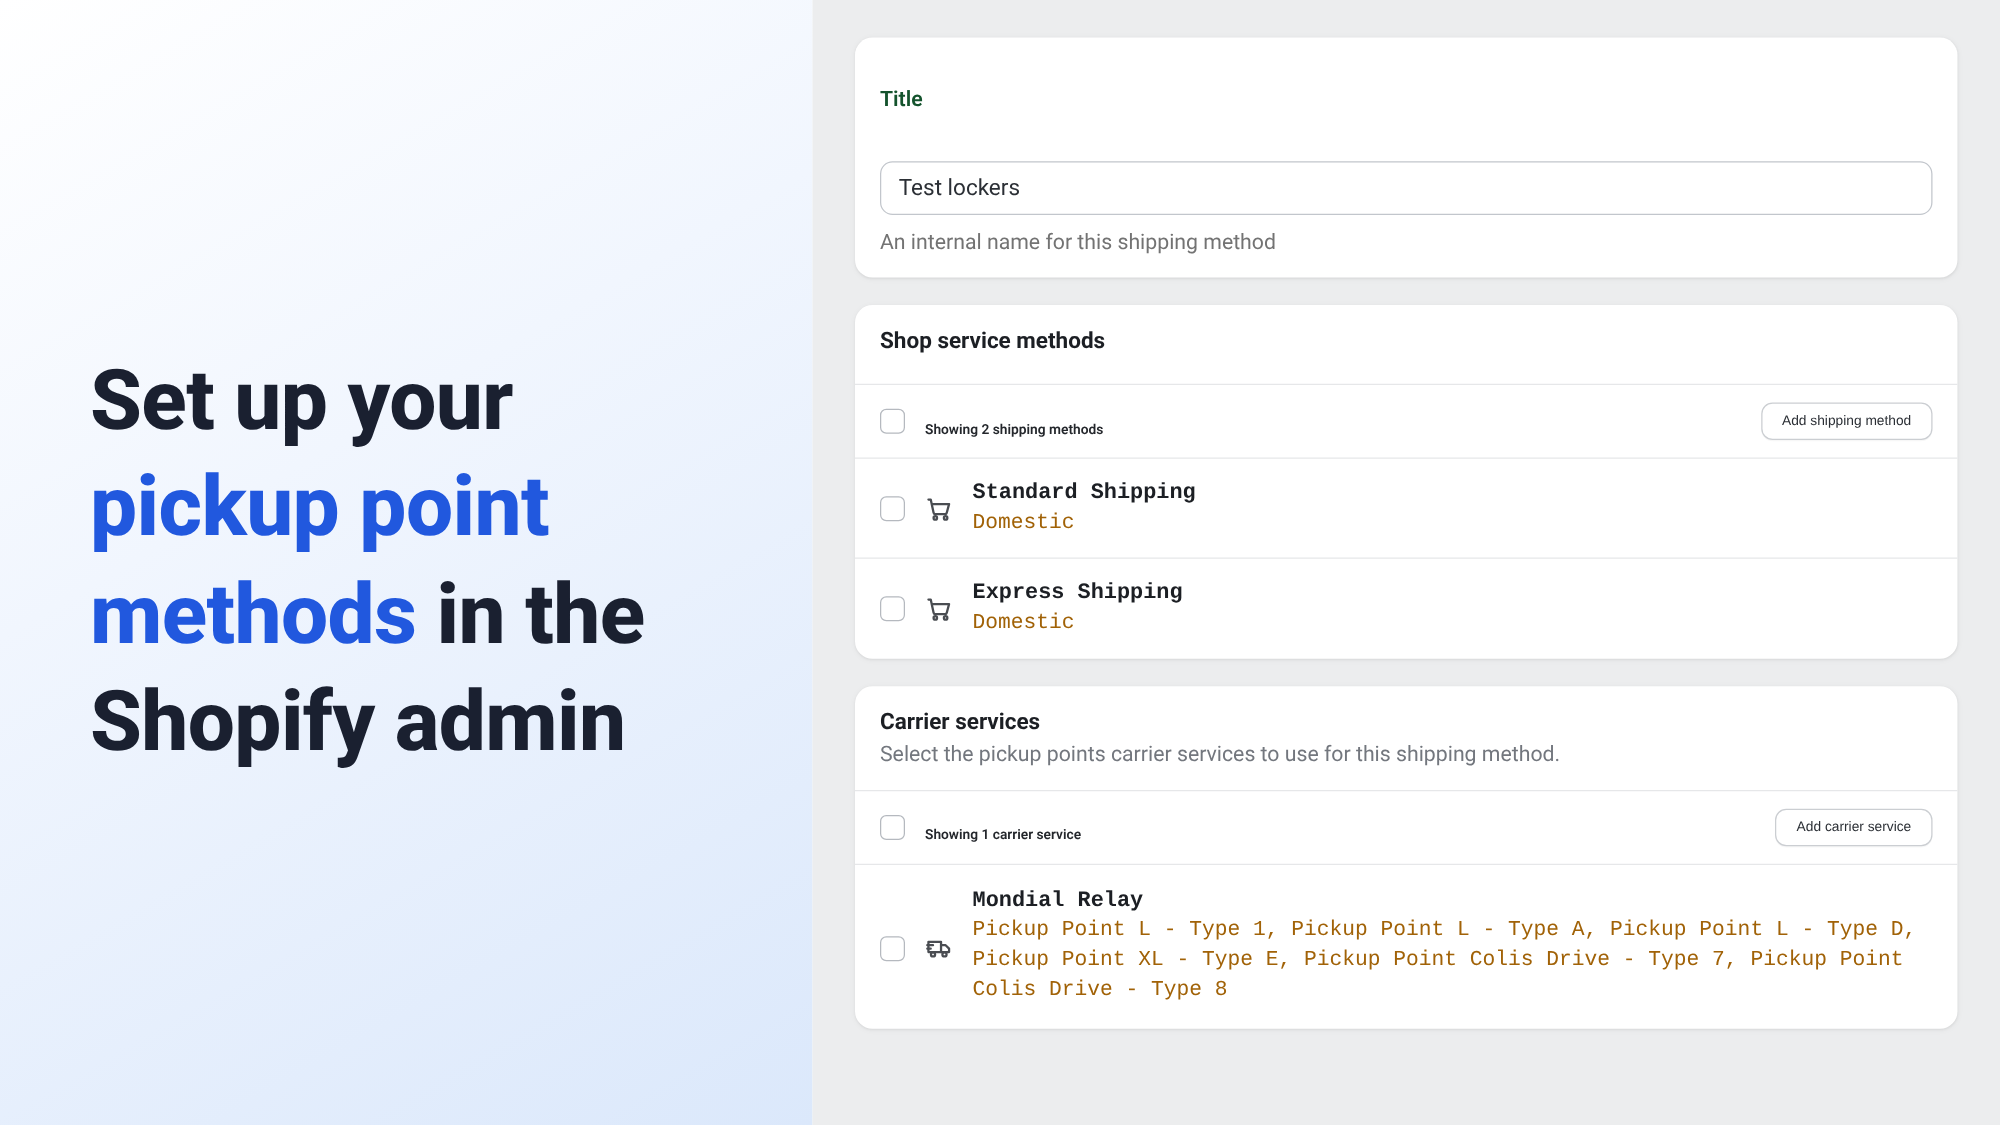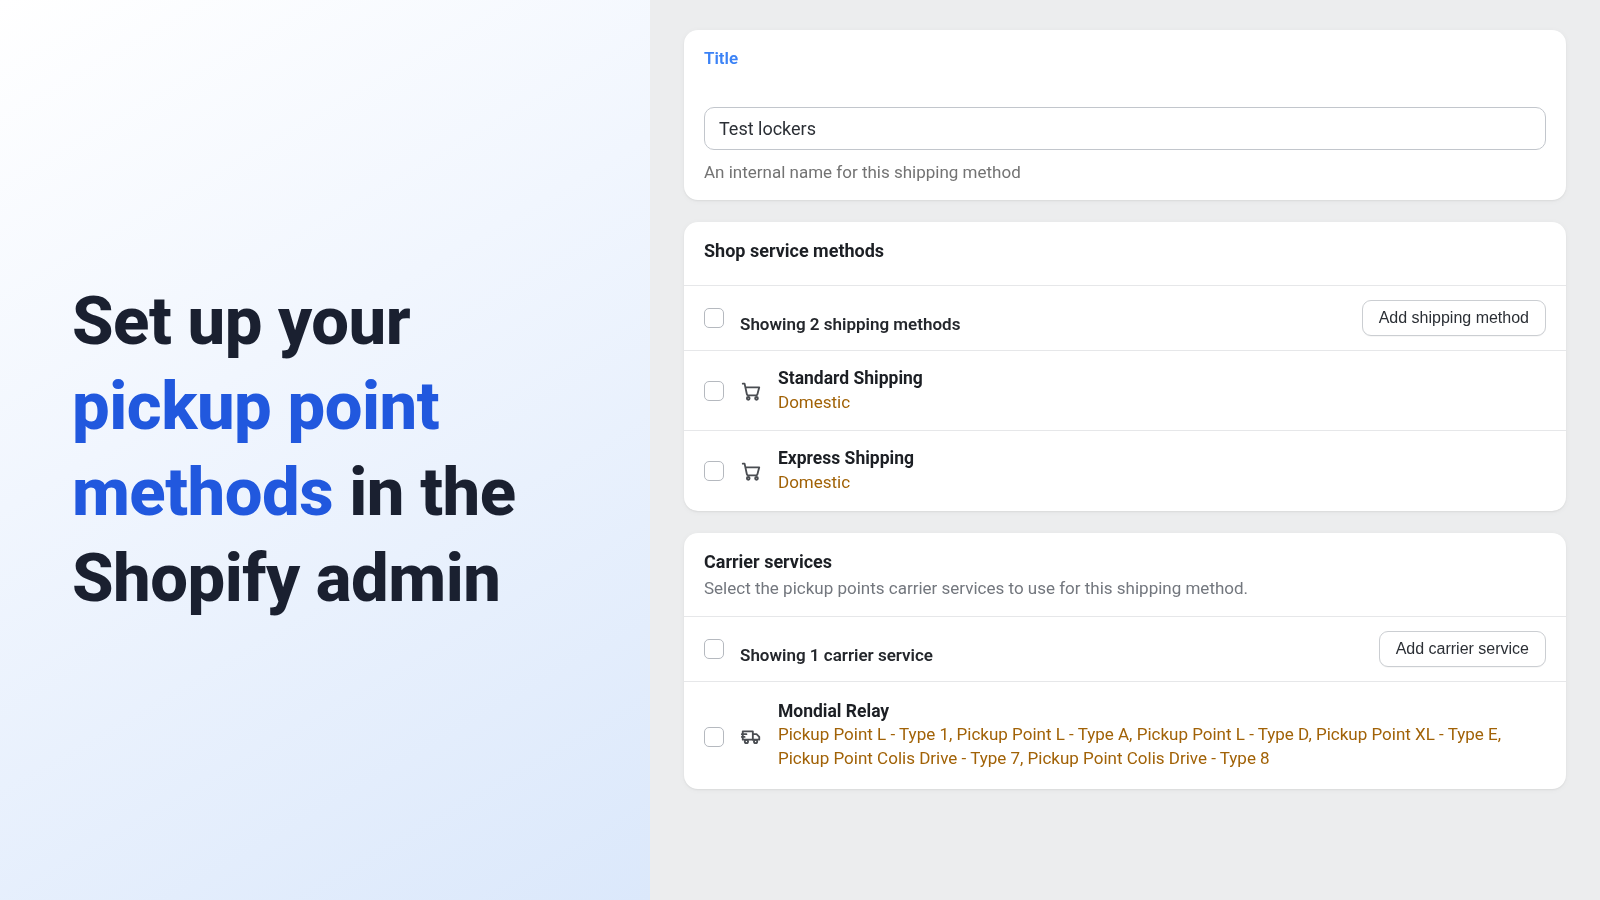--- a/index.html
+++ b/index.html
@@ -36,22 +36,23 @@
 .card {
   background: #fff;
   border-radius: 14px;
   box-shadow: 0 1px 2px rgba(0,0,0,0.06), 0 1px 6px rgba(0,0,0,0.04);
   margin-bottom: 22px;
 }
 .card-section { padding: 18px 20px; }
 .field-label {
   font-size: 17px;
   font-weight: 600;
-  color: #3b82f6;
+  color: #14532d;
   margin-bottom: 10px;
+  margin-top: 22px;
 }
 .text-input {
   width: 100%;
   border: 1px solid #c2c6cc;
   border-radius: 10px;
   padding: 10px 14px;
   font-size: 18px;
   color: #2b2f35;
   font-family: inherit;
   background: #fff;
@@ -81,39 +82,40 @@
 }
 .summary-left { display: flex; align-items: center; gap: 16px; }
 .checkbox {
   width: 20px; height: 20px;
   border: 1.5px solid #b5b9bf;
   border-radius: 5px;
   background: #fff;
   cursor: pointer;
   flex-shrink: 0;
 }
-.summary-text { font-size: 17px; font-weight: 600; color: #24272c; margin-top: 12px; }
+.summary-text { font-size: 11px; font-weight: 600; color: #24272c; margin-top: 12px; }
 .add-btn {
   background: #fff;
   border: 1px solid #cbced2;
   border-radius: 9px;
   padding: 8px 16px;
-  font-size: 16px;
+  font-size: 11px;
   font-weight: 500;
   color: #2b2f35;
   cursor: pointer;
   box-shadow: 0 1px 0 rgba(0,0,0,0.03);
   margin-left: 48px;
 }
 .list-row {
   display: flex;
   align-items: center;
   gap: 16px;
   padding: 16px 20px;
   border-top: 1px solid #e6e7e9;
+  font-family: Liberation Mono, monospace;
 }
 .row-icon {
   width: 22px; height: 22px;
   color: #4a4d52;
   flex-shrink: 0;
   display: flex; align-items: center; justify-content: center;
 }
 .row-content { flex: 1; }
 .row-title { font-size: 17.5px; font-weight: 700; color: #1c1f24; line-height: 1.35; }
 .row-sub { font-size: 17px; color: #a16207; line-height: 1.4; }

